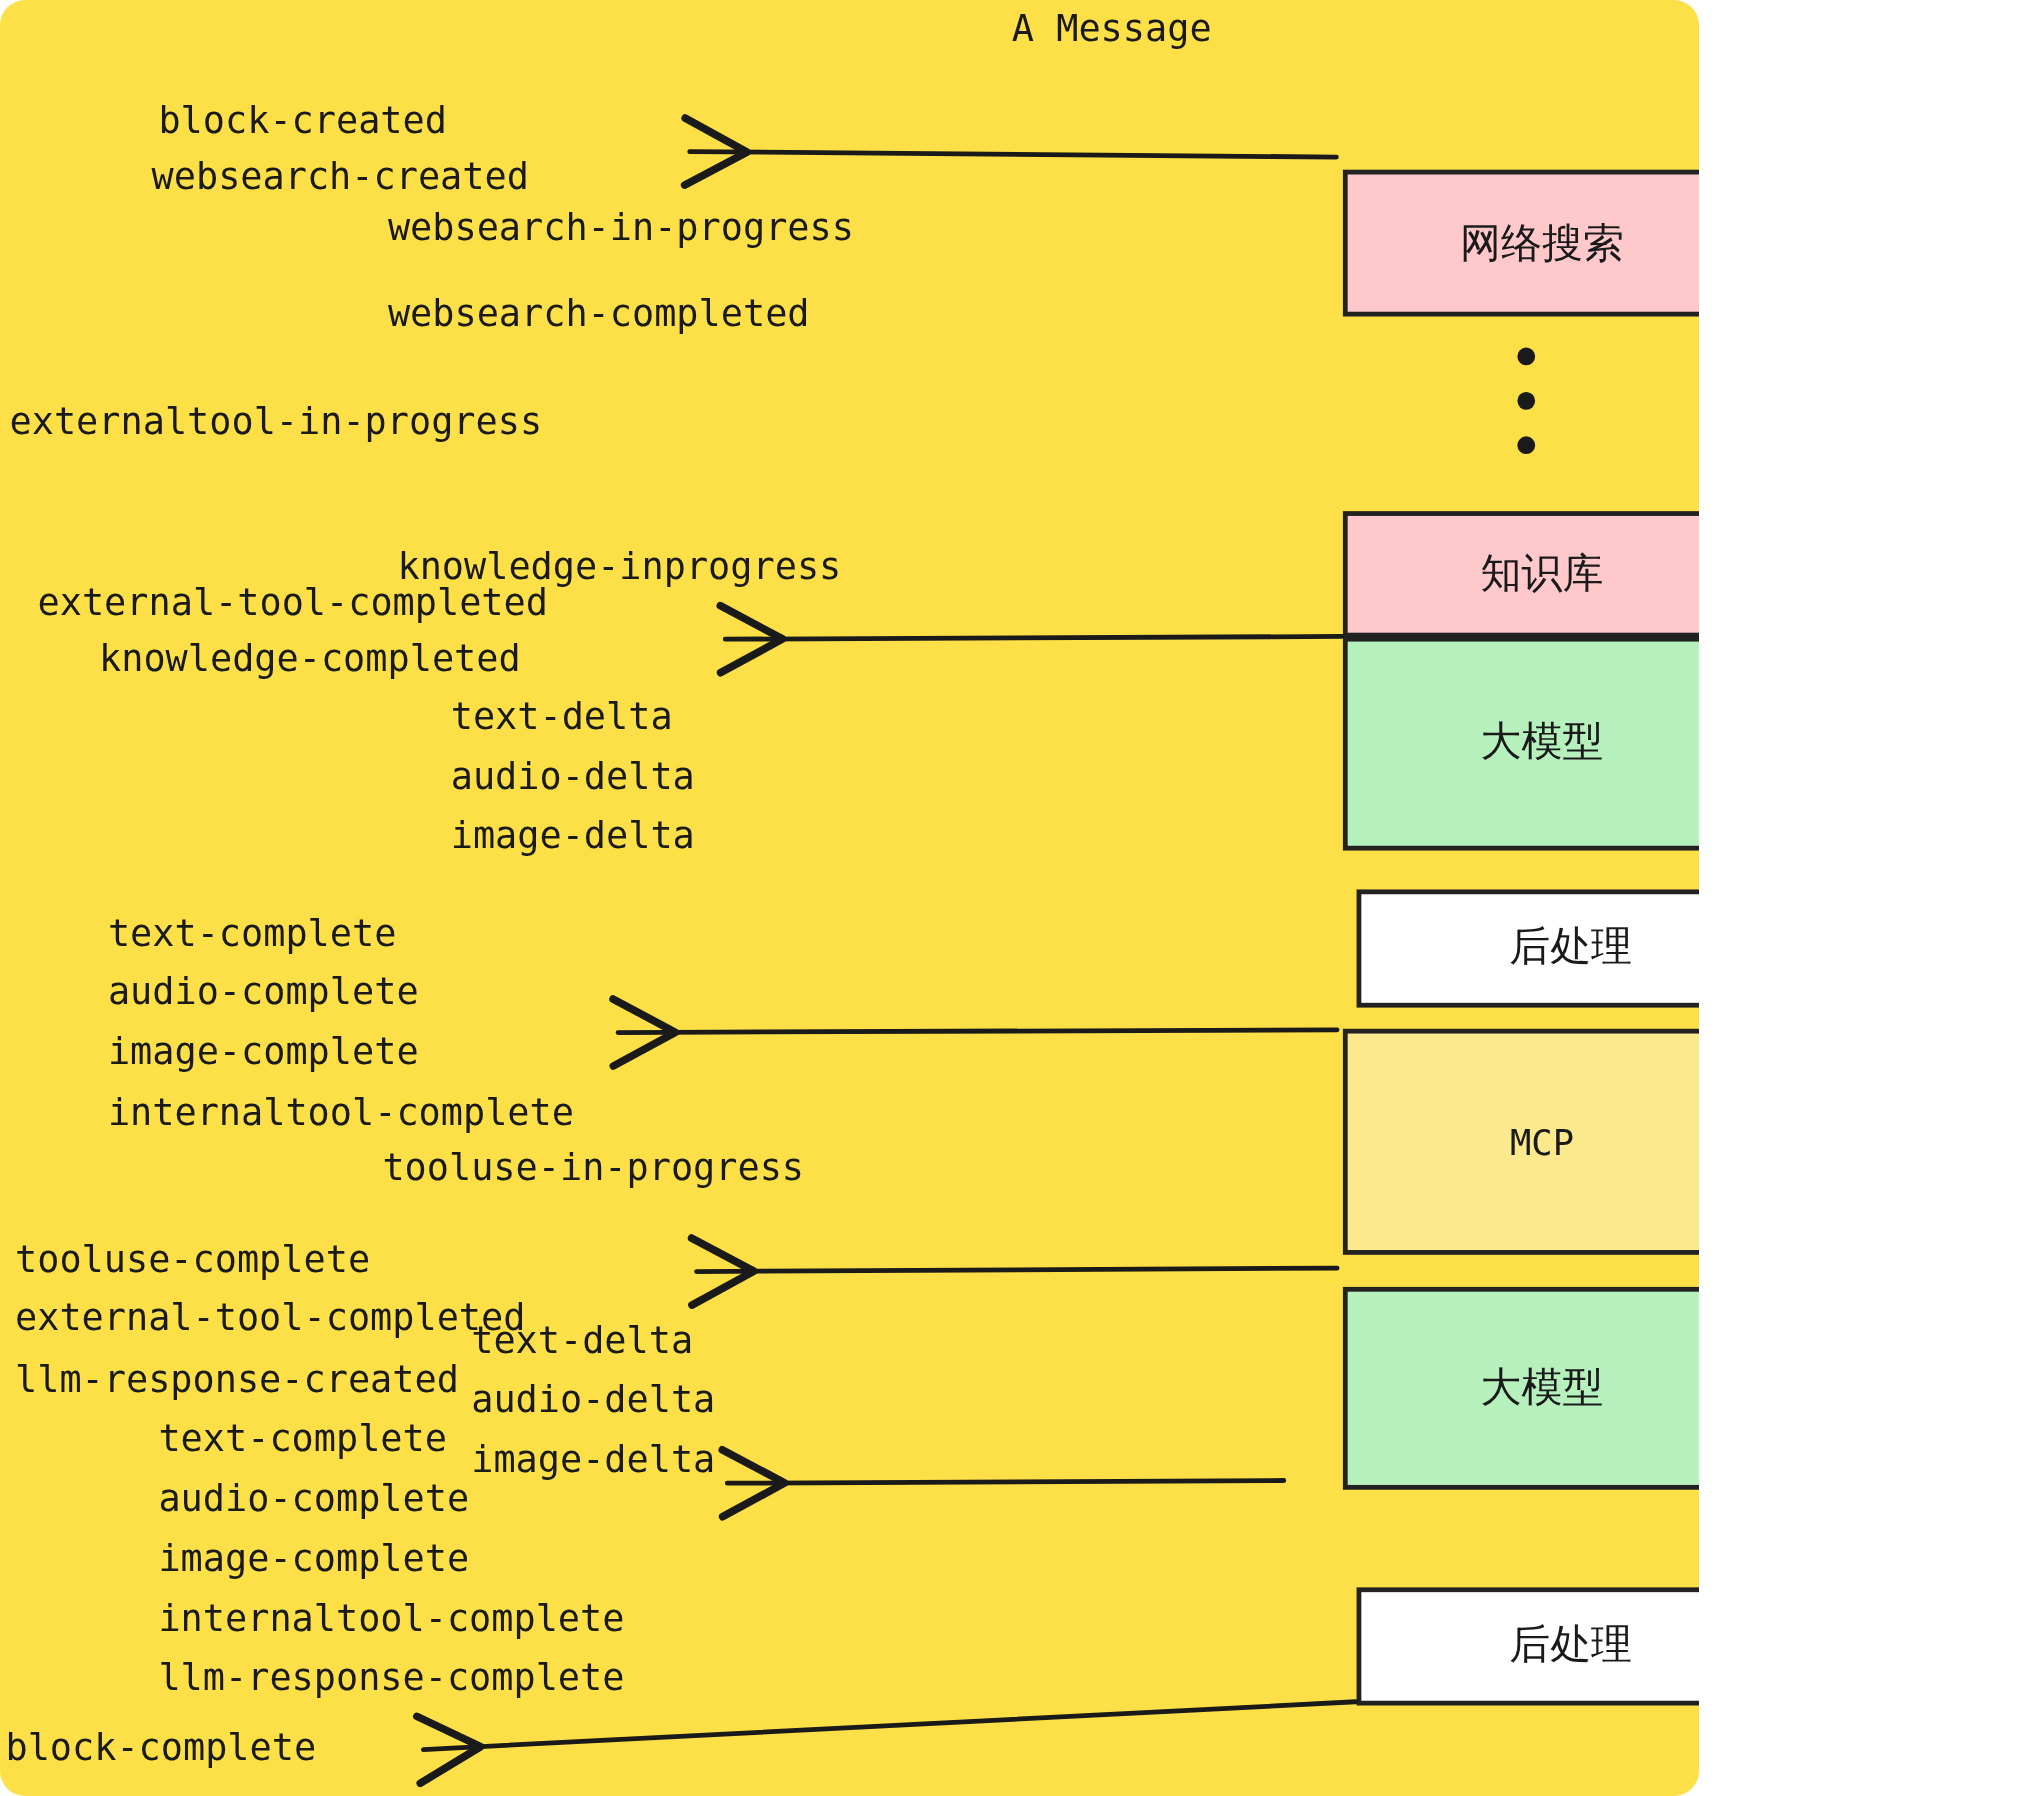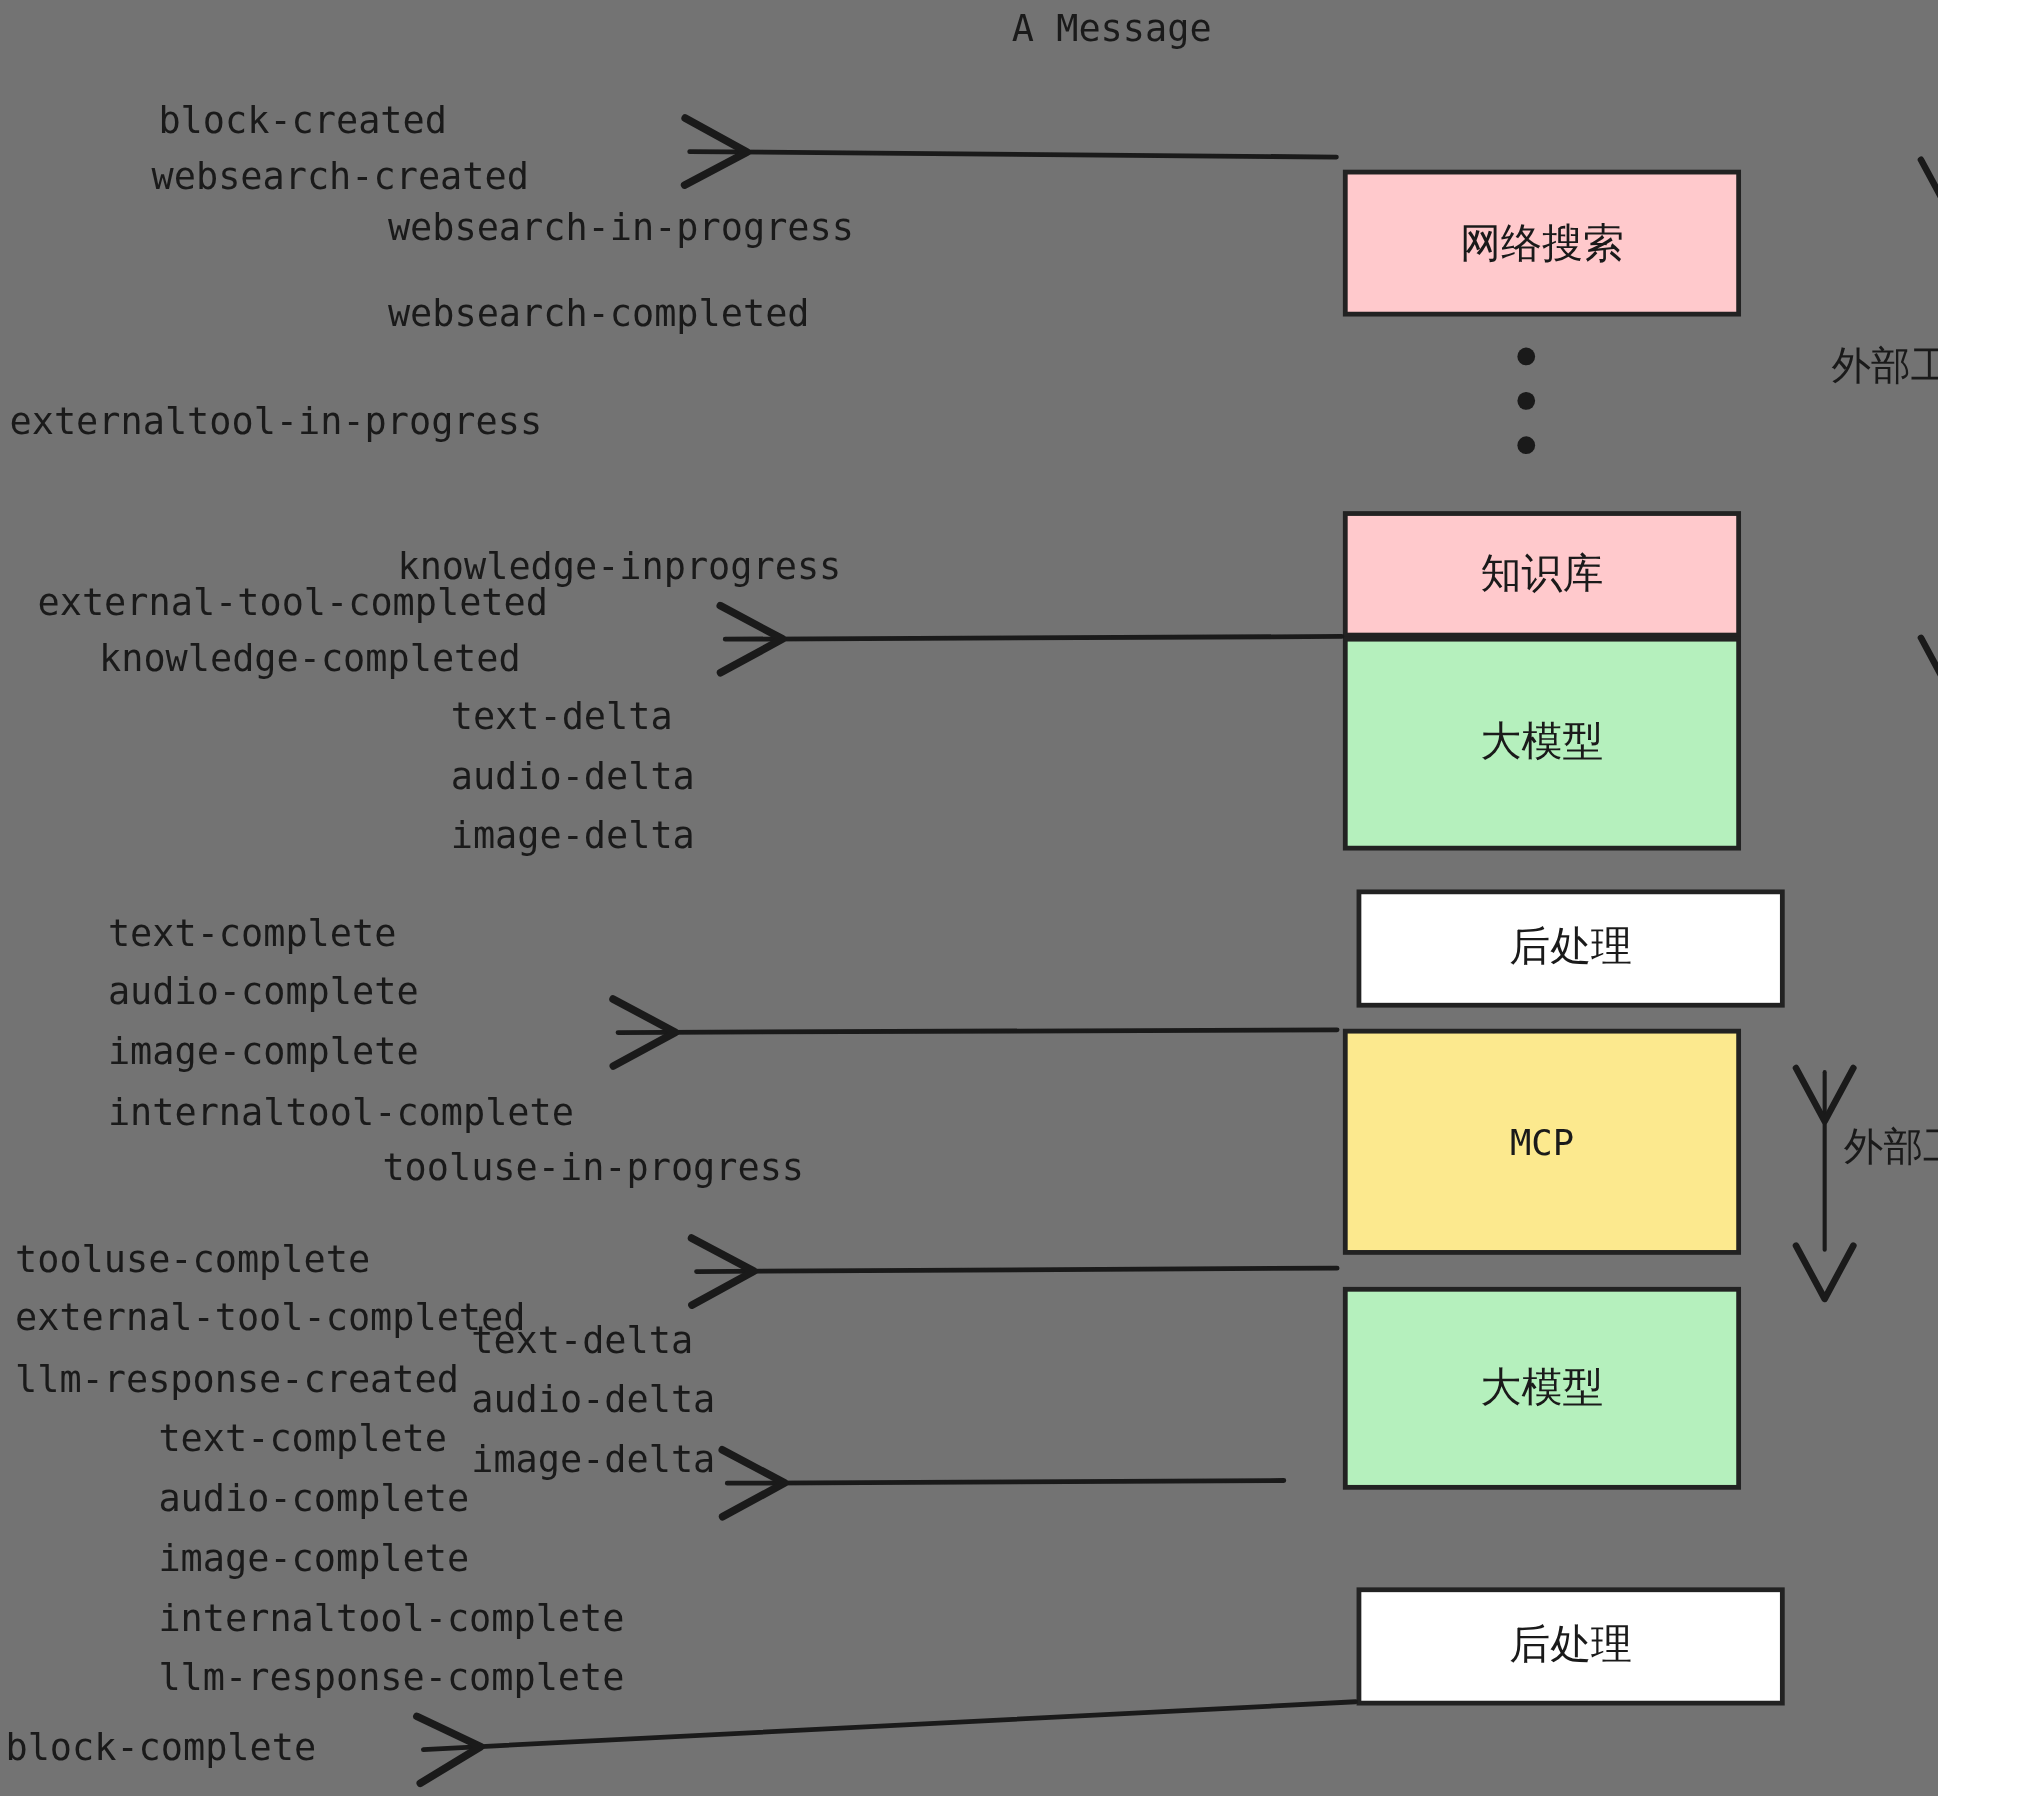--- a/index.html
+++ b/index.html
@@ -5,24 +5,25 @@
   html, body {
     margin: 0;
     padding: 0;
     background: #ffffff;
   }
   body {
     font-family: "DejaVu Sans Mono", monospace;
   }
   #stage {
     position: relative;
-    width: 1938px;
+    width: 1699px;
     height: 1796px;
-    background: #737373;
+    background: #fde047;
     overflow: hidden;
+    border-radius: 25px;
   }
   svg.diagram {
     position: absolute;
     inset: 0;
     width: 2035px;
     height: 1796px;
   }
   .evt {
     font-family: "DejaVu Sans Mono", monospace;
     font-size: 54px;

